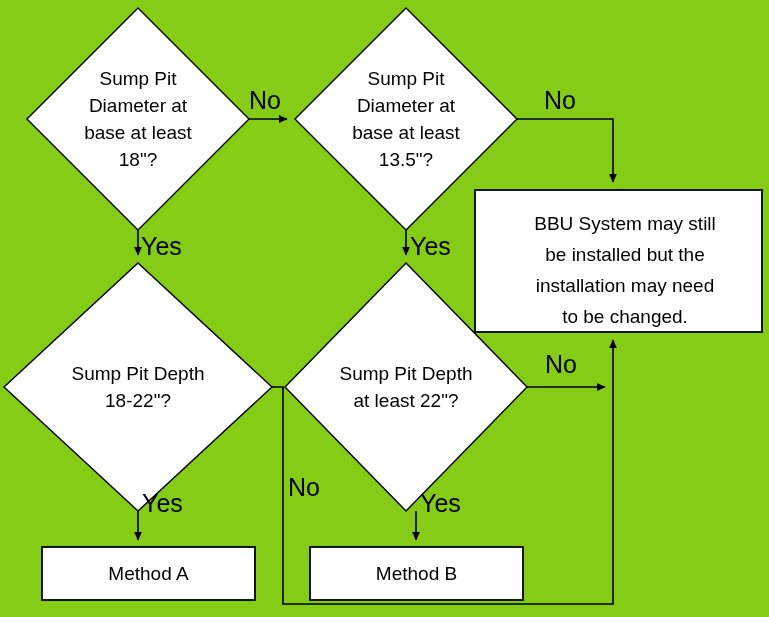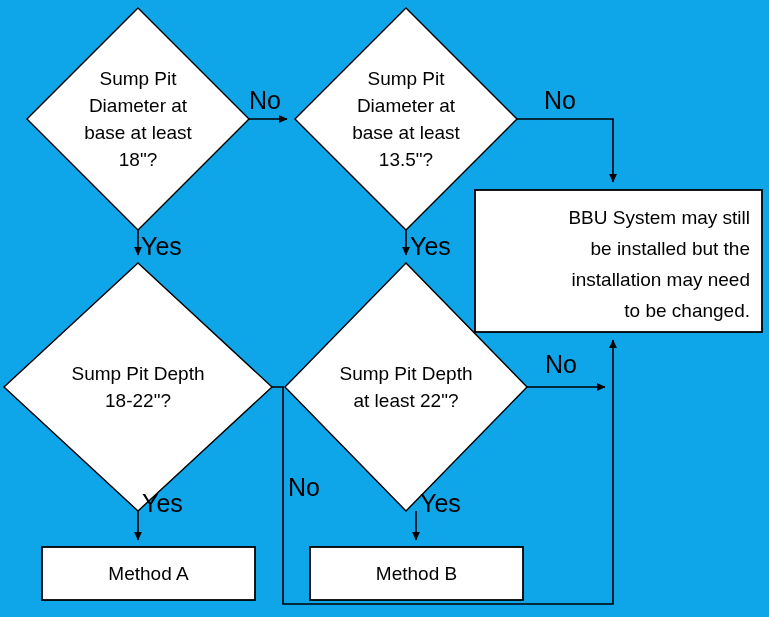--- a/index.html
+++ b/index.html
@@ -7,21 +7,21 @@
     padding: 0;
     background: #ffffff;
   }
   body {
     font-family: "Liberation Sans", sans-serif;
   }
   #flowchart-root {
     position: relative;
     width: 769px;
     height: 617px;
-    background: #0ea5e9;
+    background: #84cc16;
     overflow: hidden;
   }
   #flow-svg {
     position: absolute;
     left: 0;
     top: 0;
     width: 769px;
     height: 617px;
   }
   .node-text {
@@ -111,21 +111,21 @@
 Diameter at
 base at least
 13.5"?</div>
 
   <div class="node-text diamond-label" style="left:138px; top:387px; width:220px;">Sump Pit Depth
 18-22"?</div>
 
   <div class="node-text diamond-label" style="left:406px; top:387px; width:220px;">Sump Pit Depth
 at least 22"?</div>
 
-  <div class="node-text box-label" style="left:500px; top:202px; width:250px; text-align:right; line-height:31px;">BBU System may still
+  <div class="node-text box-label" style="left:500px; top:208px; width:250px; text-align:center; line-height:31px;">BBU System may still
 be installed but the
 installation may need
 to be changed.</div>
 
   <div class="node-text box-label" style="left:42px; top:562px; width:213px; line-height:24px;">Method A</div>
 
   <div class="node-text box-label" style="left:310px; top:562px; width:213px; line-height:24px;">Method B</div>
 
   <div class="edge-label" style="left:249px; top:89px;">No</div>
 

